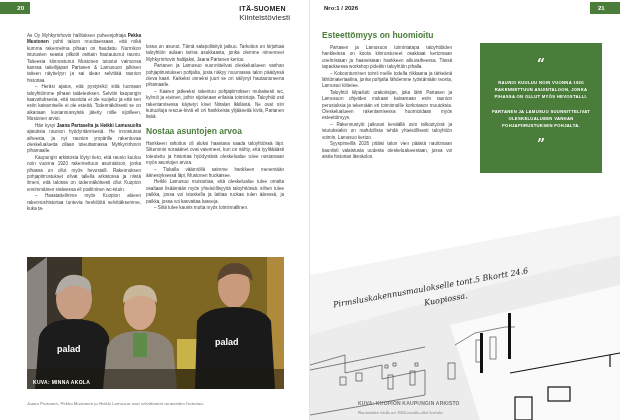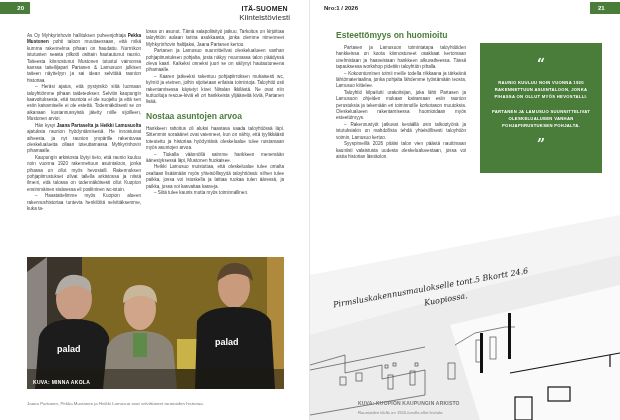--- a/index.html
+++ b/index.html
@@ -4,21 +4,21 @@
 <style>
   * { box-sizing: border-box; margin: 0; padding: 0; }
   html, body { width: 620px; height: 420px; overflow: hidden; background: #fff; }
   body { font-family: "Liberation Sans", sans-serif; color: #333; position: relative; }
   .page { position: absolute; top: 0; height: 420px; background: #fff; }
   .page-left { left: 0; width: 310px; }
   .page-right { left: 310px; width: 310px; }
   .pagenum { position: absolute; top: 2px; height: 12px; background: #4a7d3a; color: #fff; font-size: 6px; font-weight: bold; line-height: 12px; }
   .pagenum-left { left: 0; width: 30px; text-align: right; padding-right: 6px; }
   .pagenum-right { right: 0; width: 30px; padding-left: 8px; }
-  .mast { position: absolute; right: 20px; top: 5px; text-align: center; }
+  .mast { position: absolute; right: 20px; top: 5px; text-align: left; }
   .mast-top { font-size: 7px; font-weight: bold; color: #222; letter-spacing: 0.2px; }
   .mast-sub { font-size: 8px; color: #333; margin-top: 1px; }
   .issue { position: absolute; left: 14px; top: 5px; font-size: 6px; font-weight: bold; color: #222; }
   .col { position: absolute; font-size: 4.6px; line-height: 6.4px; color: #444; text-align: justify; }
   .col p { margin: 0; }
   .col p.ind { text-indent: 8px; }
   .col b { color: #222; }
   .h2 { color: #4a7d3a; font-weight: bold; font-size: 8.5px; line-height: 11px; margin: 5px 0 4px; text-align: left; }
   .photo { position: absolute; left: 27px; top: 257px; width: 257px; height: 132px; overflow: hidden; background: #ef4444; }
   .photo svg { display: block; }
@@ -45,21 +45,21 @@
   </div>
 
   <div class="col" style="left:27px; top:33px; width:114px;">
     <p><span>As Oy Myhkyrinhovin hallituksen puheenjohtaja </span><b>Pekka Mustonen</b><span> pohti taloon muuttaessaan, että mikä kumma rakennelma pihaan on haudattu. Nurmikon istutusten seasta pilkotti osittain hautautunut raunio. Taiteesta kiinnostunut Mustonen tutustui vaimonsa kanssa taiteilijapari Partanen &amp; Lamusuon julkisen taiteen näyttelyyn ja sai idean selvittää raunion historiaa.</span></p>
     <p class="ind">– Heräsi ajatus, että pystyisikö siitä luomaan taloyhtiömme pihaan taideteoksen. Selvitin kaupungin kaavoituksesta, että rauniota ei ole suojeltu ja että sen esiin kaivamiselle ei ole estettä. Todennäköisesti se on aikanaan kustannussyistä jätetty niille sijoilleen, Mustonen arvioi.</p>
     <p class="ind"><span>Hän kysyi </span><b>Jaana Partaselta ja Heikki Lamusuolta</b><span> ajatuksia raunion hyödyntämisestä. He innostuivat aiheesta, ja nyt raunion ympärille rakentuvaa oleskelualuetta ollaan toteuttamassa Myhkyrinhovin pihamaalle.</span></p>
     <p class="ind">Kaupungin arkistosta löytyi tieto, että raunio kuuluu noin vuonna 1920 rakennettuun asuintaloon, jonka pihassa on ollut myös hevostalli. Rakennuksen pohjapiirrustukset olivat tallella arkistossa ja niistä ilmeni, että talossa on todennäköisesti ollut Kuopion ensimmäinen sisävessa eli posliininen wc-istuin.</p>
     <p class="ind">– Haastattelimme myös Kuopion alueen rakennushistoriaa tuntevia henkilöitä selvittäksemme, kuka ta-</p>
   </div>
 
-  <div class="col" style="left:146px; top:29px; width:138px;">
+  <div class="col" style="left:146px; top:44px; width:138px;">
     <p>lossa on asunut. Tämä salapoliisityö jatkuu. Tarkoitus on kirjoittaa taloyhtiön aulaan tarina asukkaasta, jonka olemme nimenneet Myhkyrinhovin haltijaksi, Jaana Partanen kertoo.</p>
     <p class="ind">Partanen ja Lamusuo suunnittelivat oleskelualueen vanhan pohjapiirustuksen pohjalta, josta näkyy muumassa talon päädyssä oleva kaari. Kaikeksi onneksi juuri se on säilynyt hautautuneena pihamaalle.</p>
     <p class="ind">– Kaaren jatkeeksi rakentuu pohjapiirroksen mukaisesti wc, kylmiö ja eteinen, joihin sijoitetaan erilaisia toimintoja. Taloyhtiö osti rakentamisessa käytetyt kivet Niiralan lkkilästä. Ne ovat niin kuttuoltuja rescue-kiviä eli ori hankkeista ylijääneitä kiviä, Partanen lisää.</p>
     <div class="h2">Nostaa asuntojen arvoa</div>
     <p>Hankkeen rahoitus oli aluksi haastava saada taloyhtiössä läpi. Sittemmin soraäänet ovat vaienneet, kun on nähty, että tyylikkäästi toteutettu ja historiaa hyödyntävä oleskelualue tulee nostamaan myös asuntojen arvoa.</p>
     <p class="ind">– Tiukalla väännöllä saimme hankkeen menemään äänestyksessä läpi, Mustonen huokaisee.</p>
     <p class="ind">Heikki Lamusuo muistuttaa, että oleskelualue tulee omalta osaltaan lisäämään myös yhteisöllisyyttä taloyhtiössä: siihen tulee paikka, jossa voi istuskella ja laittaa ruokaa tulen ääressä, ja paikka, jossa voi kasvattaa kasveja.</p>
     <p class="ind">– Siitä tulee kaunis mutta myös toiminnallinen.</p>
   </div>
 
@@ -92,21 +92,21 @@
   </div>
   <div class="caption-left">Jaana Partanen, Pekka Mustonen ja Heikki Lamusuo ovat selvittäneet raunioiden historiaa.</div>
 </div>
 
 <div class="gutter"></div>
 
 <div class="page page-right">
   <div class="issue">Nro:1 / 2026</div>
   <div class="pagenum pagenum-right">21</div>
 
-  <div class="col" style="left:26px; top:30px; width:130px;">
+  <div class="col" style="left:12px; top:30px; width:130px;">
     <div class="h2" style="margin-top:0;">Esteettömyys on huomioitu</div>
     <p class="ind">Partasen ja Lamusuon toimintatapa taloyhtiöiden hankkeissa on koota kiinnostuneet osakkaat kertomaan unelmistaan ja haaveistaan hankkeen alkuvaiheessa. Tässä tapauksessa workshop pidettiin taloyhtiön pihalla.</p>
     <p class="ind">– Kokoontuminen toimii meille todella riikkaana ja tärkeänä lähtömateriaalina, jonka pohjalta lähdemme työstämään teosta, Lamusuo kiittelee.</p>
     <p class="ind">Taloyhtiö kilpailutti urakoitsijan, joka lähti Partasen ja Lamusuon ohjeiden mukaan kaivamaan esiin raunion perustuksia ja tekemään eri toiminnoille korkotason muutoksia. Oleskelualueen rakentamisessa huomioidaan myös esteettömyys.</p>
     <p class="ind">– Rakennustyöt jatkuvat keväällä osin talkootyönä ja istutuksiakin on mahdollista tehdä yhteisöllisesti taloyhtiön voimin, Lamusuo kertoo.</p>
     <p class="ind">Syyspimeillä 2026 pitäisi talon vien päästä nauttimaan kauniisti valaistusta uudesta oleskelualueestaan, jossa voi aistia historian läsnäolon.</p>
   </div>
 
   <div class="quote-box">
     <div class="q-open">“</div>

